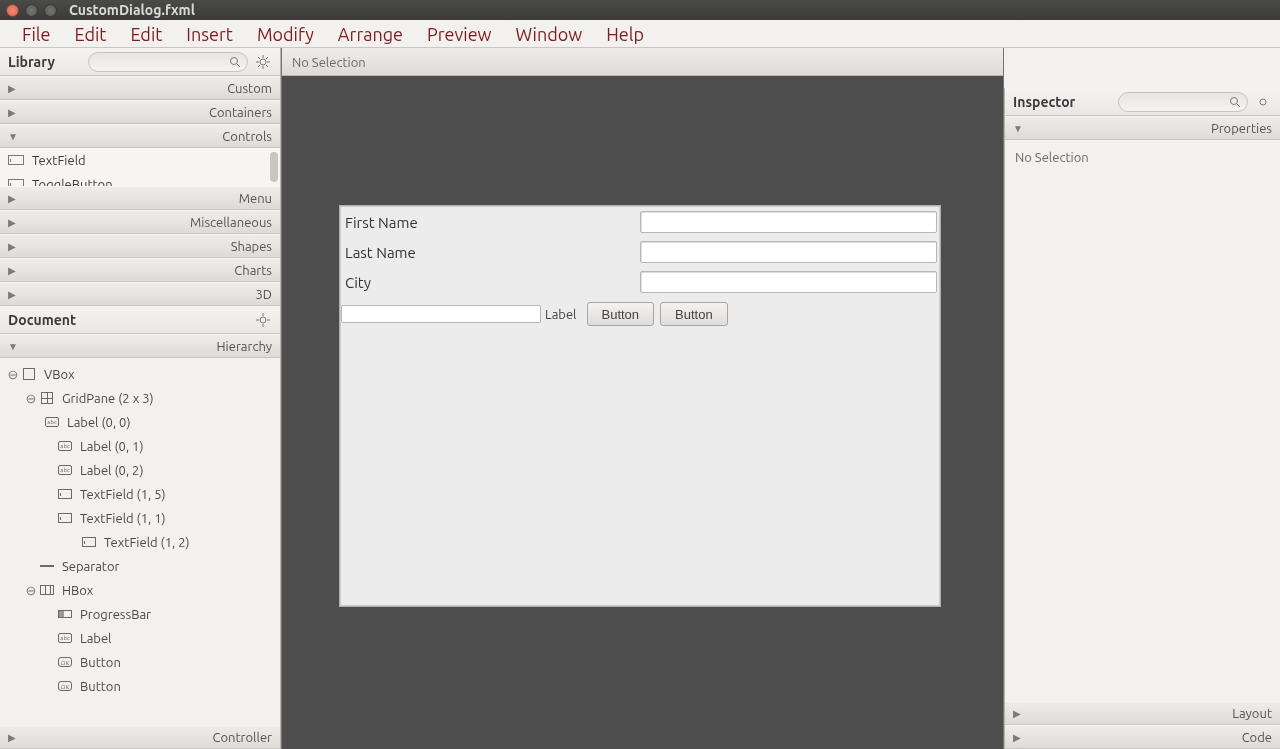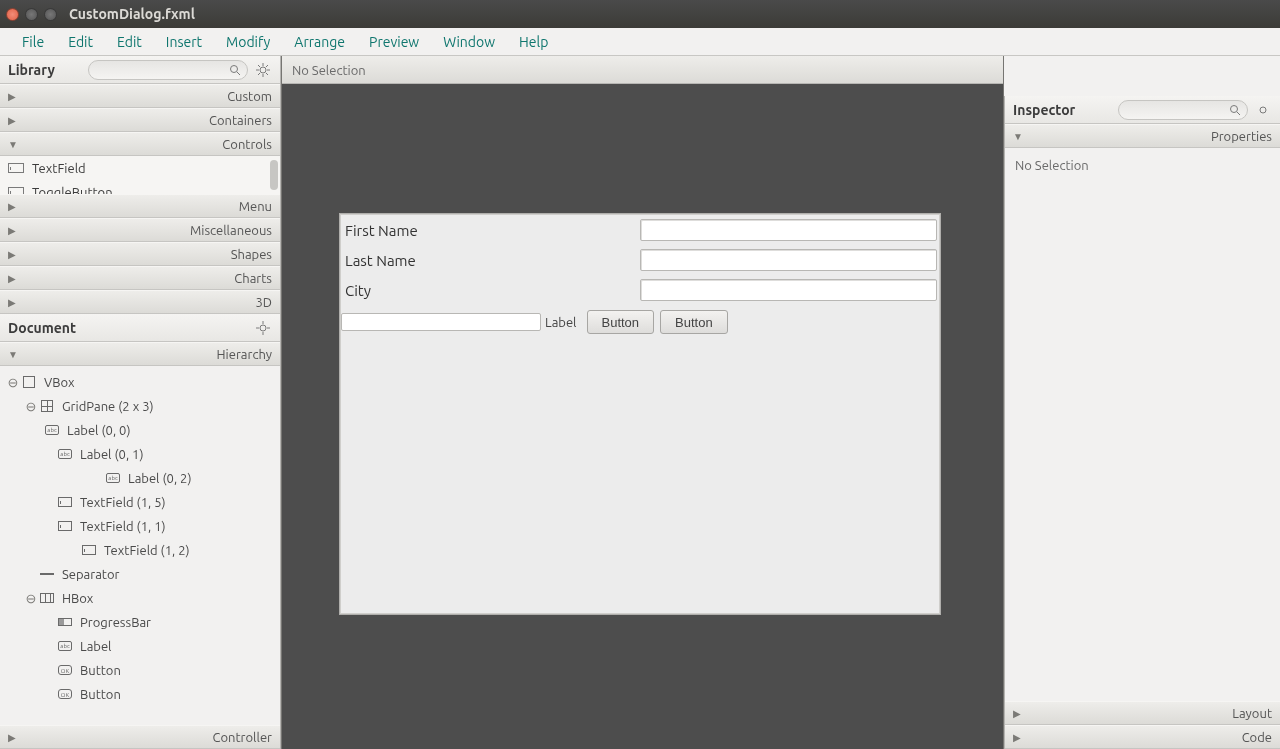--- a/index.html
+++ b/index.html
@@ -13,21 +13,21 @@
     overflow: hidden;
   }
   .app {
     width: 1280px; height: 749px;
     display: flex; flex-direction: column;
     background: #f2f1f0;
   }
 
   
   .titlebar {
-    height: 28px;
+    height: 20px;
     background: linear-gradient(#4a4a4a, #3c3b37);
     display: flex; align-items: center;
     padding: 0 6px;
     color: #dcdad6;
     font-weight: 500;
   }
   .tb-btns { display:flex; gap:6px; margin-right:12px;}
   .tb-btn { width:13px; height:13px; border-radius:50%; border:1px solid rgba(0,0,0,.4);}
   .tb-close{ background: radial-gradient(#f28c78,#e06046);}
   .tb-min  { background: radial-gradient(#777,#555);}
@@ -35,21 +35,21 @@
   .tb-title { font-size:14px; font-weight:bold;}
 
   
   .menubar {
     height: 28px;
     background: #f2f1f0;
     border-bottom:1px solid #c8c7c4;
     display:flex; align-items:center;
     padding: 0 10px;
   }
-  .menubar .menu { padding: 4px 12px; color:#0f766e; font-size:14px;}
+  .menubar .menu { padding: 4px 12px; color:#7f1d1d; font-size:18px;}
 
   
   .main { flex:1; display:flex; min-height:0;}
 
   
   .left { width:281px; display:flex; flex-direction:column; border-right:1px solid #b5b4b1; background:#f2f1f0;}
   .panel-head {
     height:28px; display:flex; align-items:center;
     background: linear-gradient(#f5f4f2,#e8e7e4);
     border-bottom:1px solid #c6c5c2;
@@ -288,21 +288,21 @@
               </span>
               <span class="txt">Label (0, 0)</span>
             </div>
             <div class="node" style="padding-left: 42px;">
               <span class="exp"></span>
               <span class="icon">
                 <span class="ico-abc">abc</span>
               </span>
               <span class="txt">Label (0, 1)</span>
             </div>
-            <div class="node" style="padding-left: 42px; margin-left: 48px;">
+            <div class="node" style="padding-left: 42px;">
               <span class="exp"></span>
               <span class="icon">
                 <span class="ico-abc">abc</span>
               </span>
               <span class="txt">Label (0, 2)</span>
             </div>
             <div class="node" style="padding-left: 42px;">
               <span class="exp"></span>
               <span class="icon">
                 <span class="ico-tf"></span>

